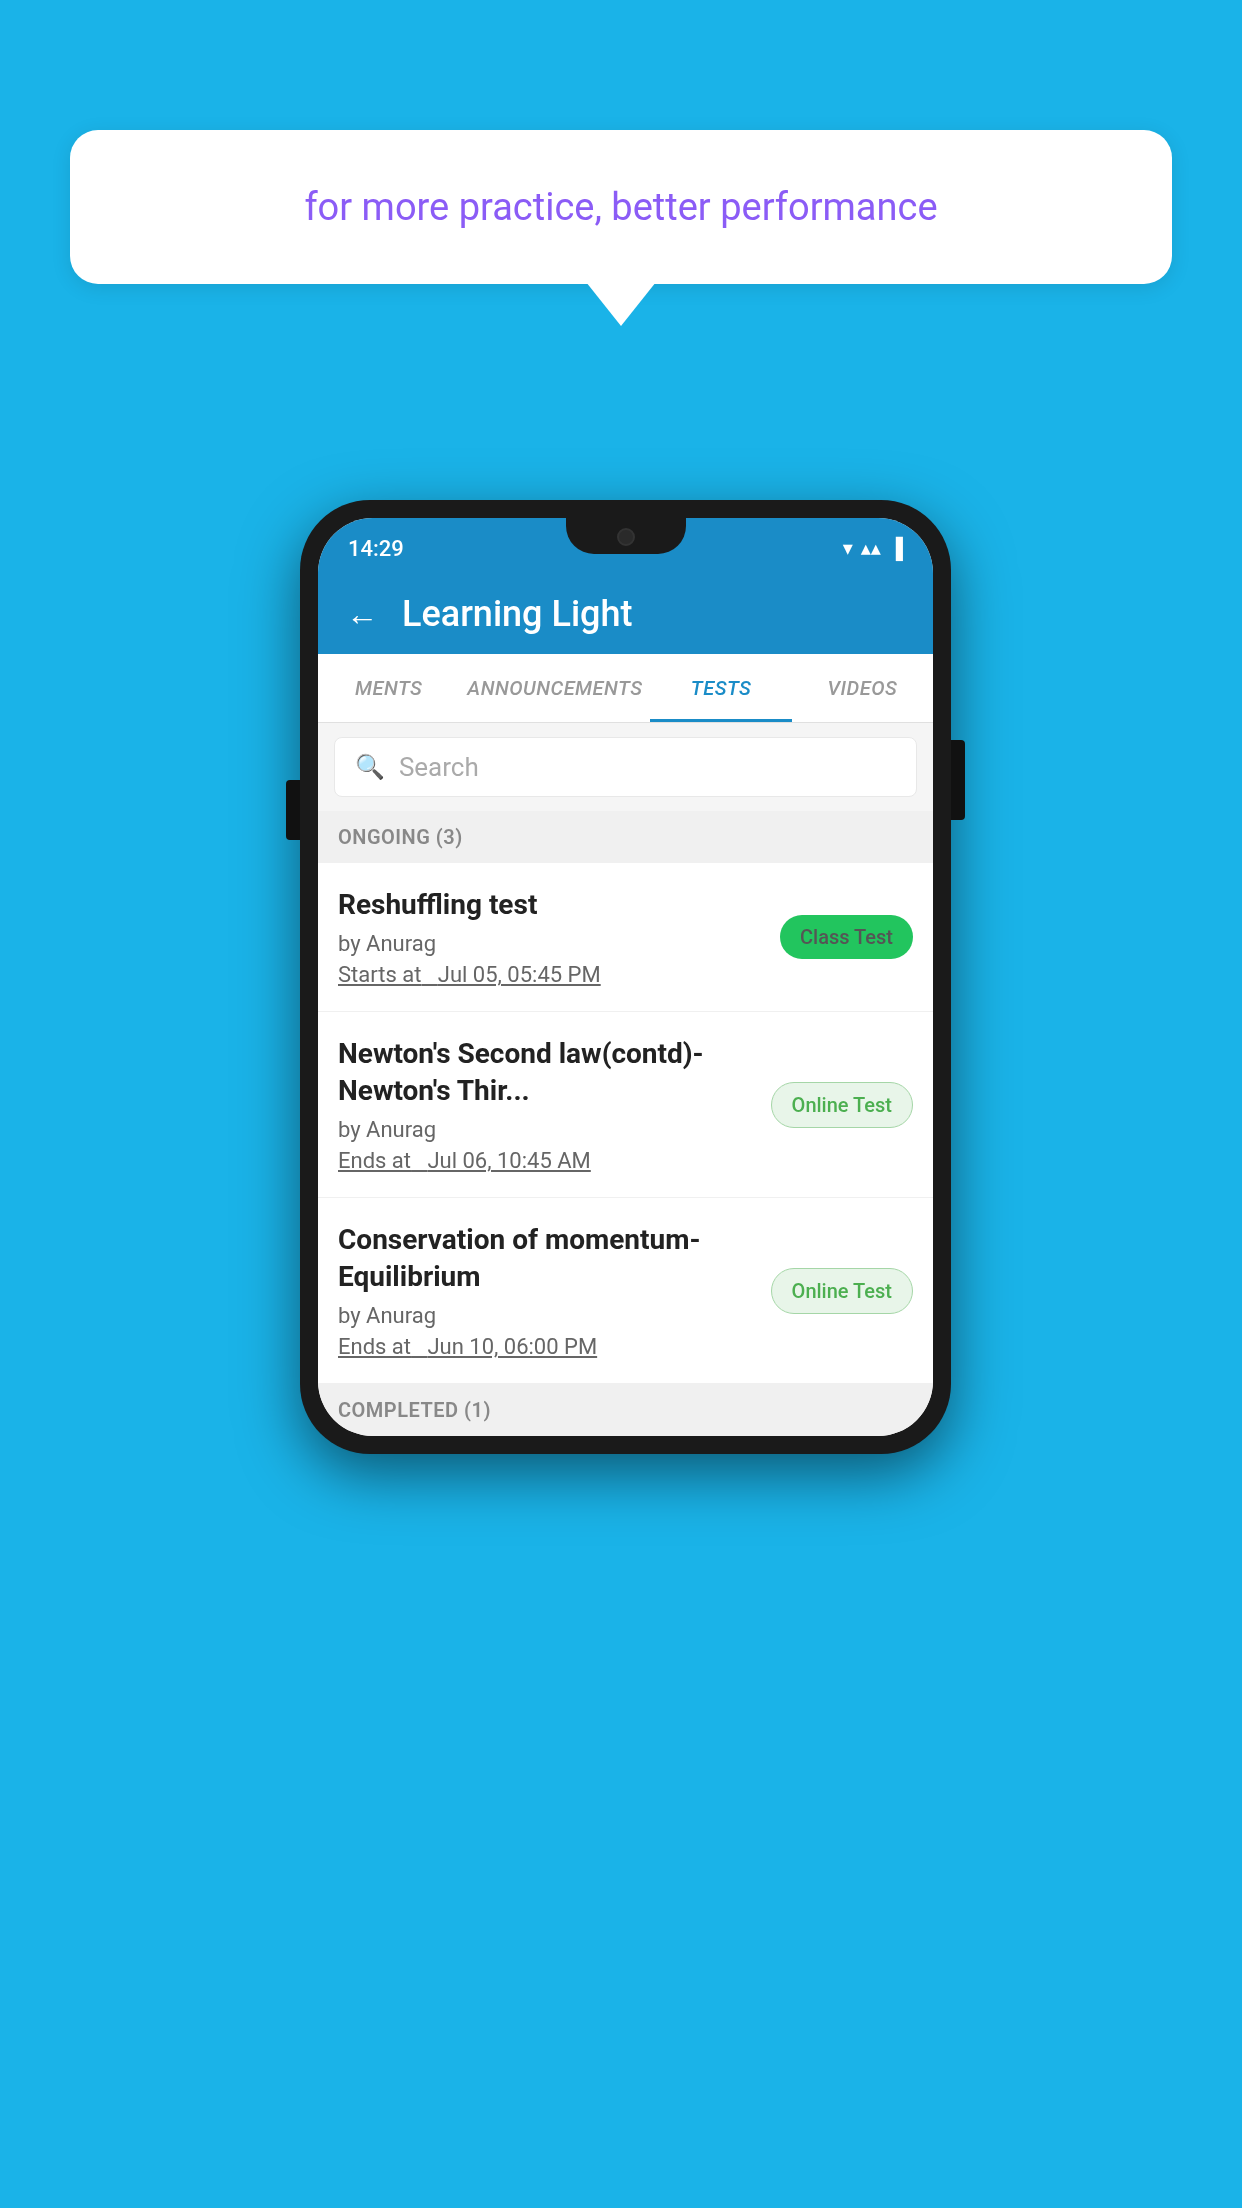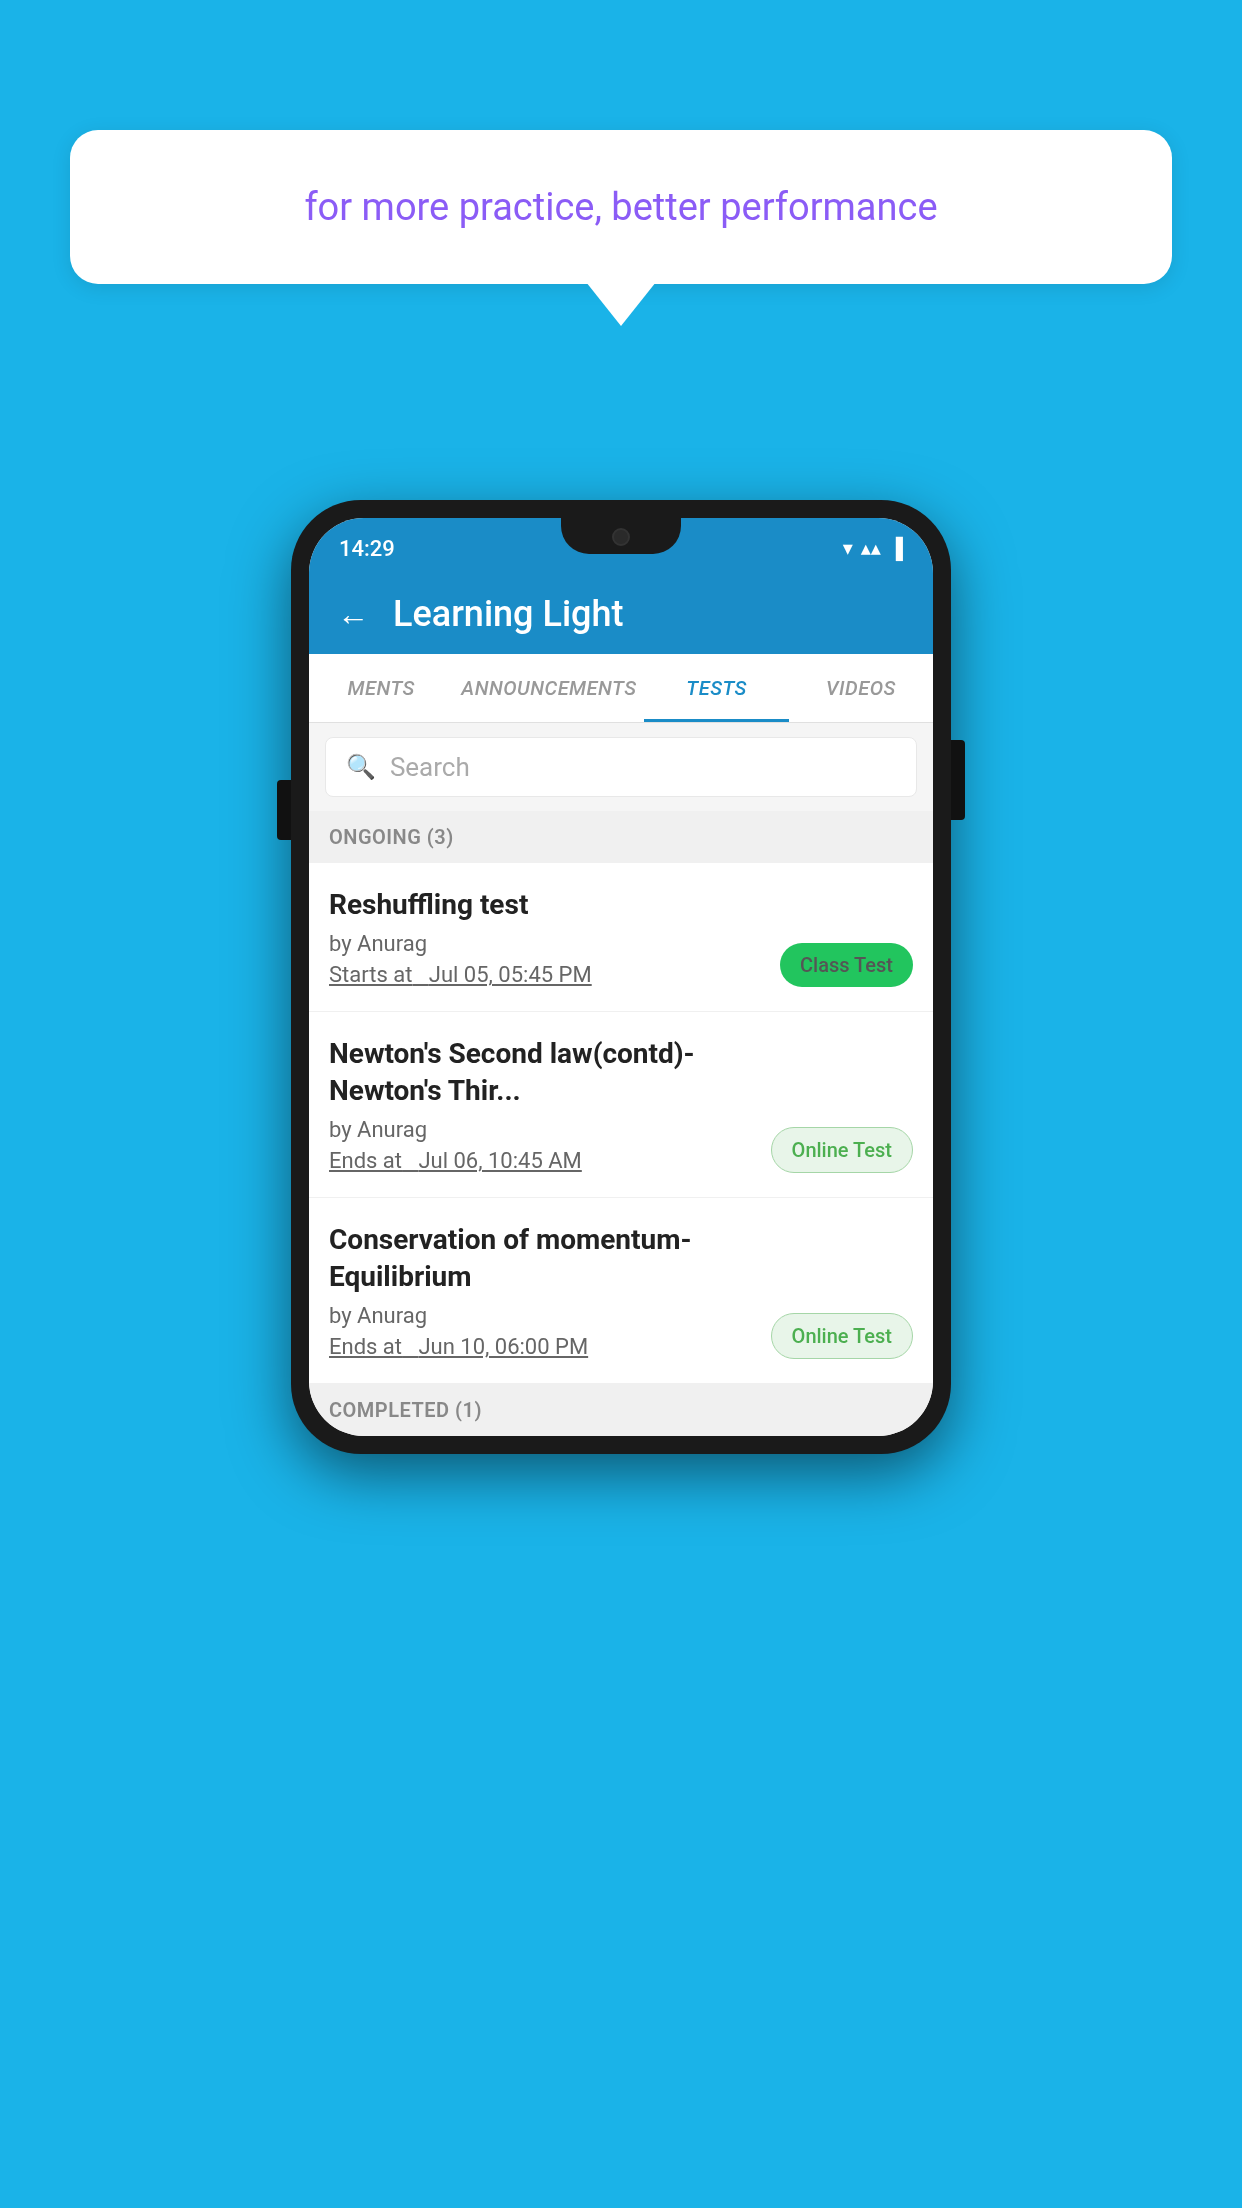--- a/index.html
+++ b/index.html
@@ -65,20 +65,21 @@
       transform: translateX(-50%);
       width: 660px;
     }
 
     .phone-outer {
       background: #1a1a1a;
       border-radius: 70px;
       padding: 18px;
       box-shadow: 0 20px 60px rgba(0,0,0,0.5);
       position: relative;
+      margin-left: 9px;
     }
 
     
     .phone-outer::before {
       content: '';
       position: absolute;
       left: -14px;
       top: 280px;
       width: 14px;
       height: 60px;
@@ -251,21 +252,21 @@
       letter-spacing: 0.5px;
     }
 
     
     .test-item {
       background: white;
       padding: 24px 20px;
       border-bottom: 1px solid #f0f0f0;
       display: flex;
       justify-content: space-between;
-      align-items: flex-end;
+      align-items: center;
     }
 
     .test-info {
       flex: 1;
       padding-right: 16px;
     }
 
     .test-title {
       font-size: 28px;
       font-weight: 700;

